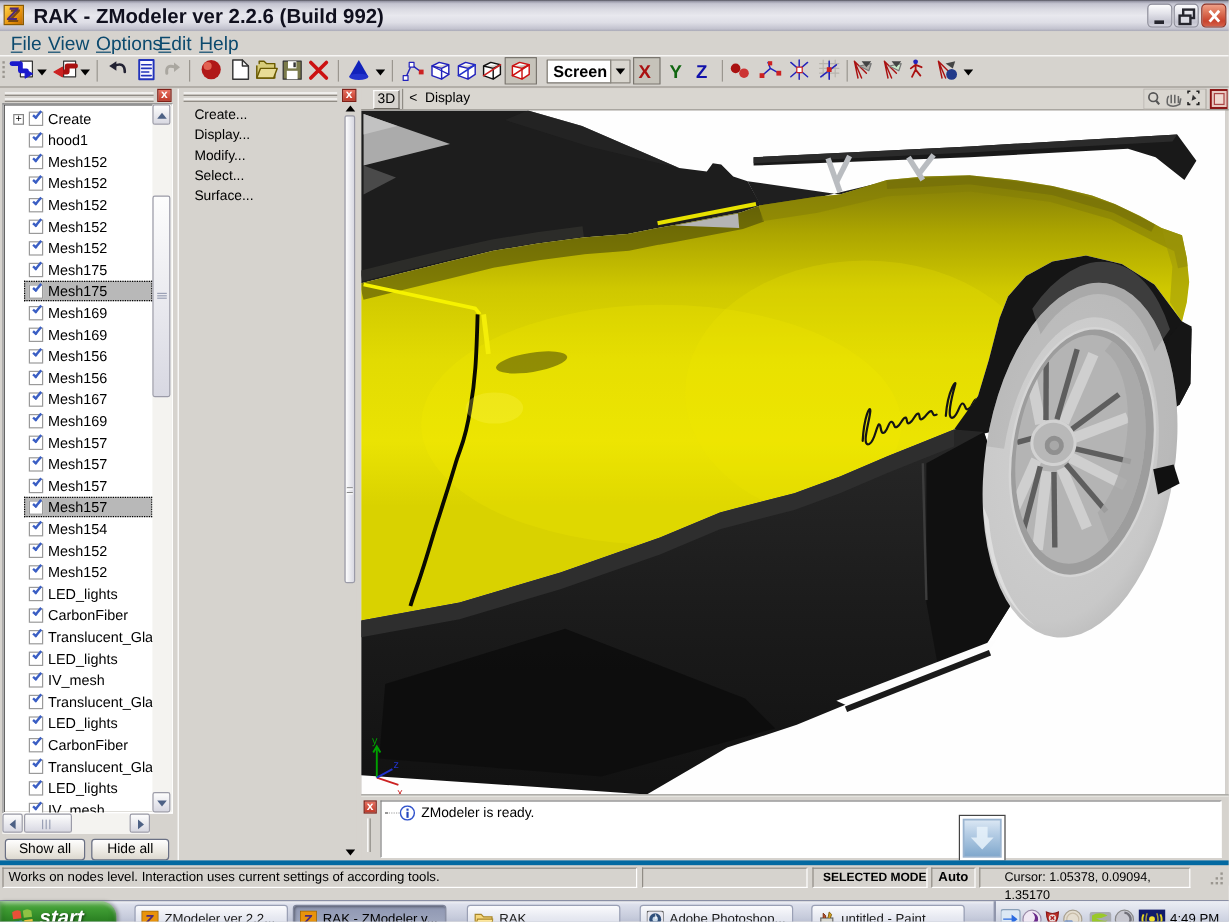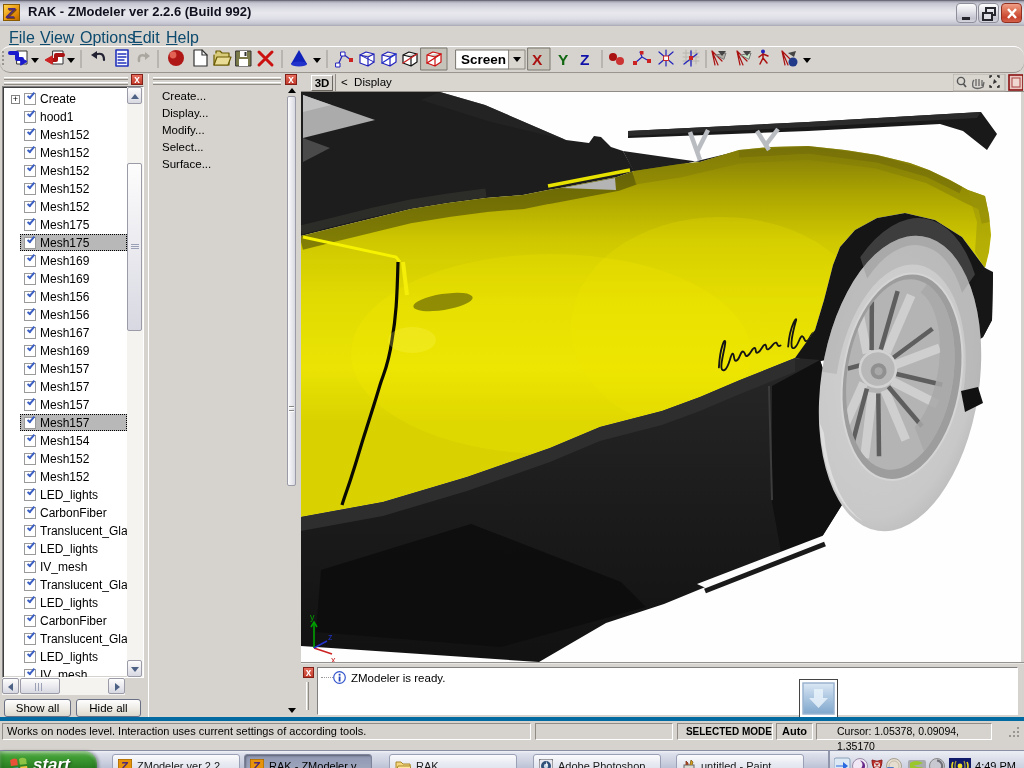--- a/index.html
+++ b/index.html
@@ -5,33 +5,33 @@
 *{margin:0;padding:0;box-sizing:border-box;}
 html,body{width:1024px;height:768px;overflow:hidden;}
 body{font-family:"Liberation Sans",sans-serif;background:#d6d3ce;position:relative;}
 .abs{position:absolute;}
 
 
 #titlebar{left:0;top:0;width:1024px;height:26px;
  background:linear-gradient(180deg,#50505a 0%,#9d9dac 5%,#c4c4d0 12%,#dadae2 30%,#e8e8ee 50%,#dedee6 72%,#c3c3cf 92%,#a8a8b5 100%);}
 #titlebar .ico{left:3px;top:4px;width:17px;height:17px;background:linear-gradient(135deg,#ffd24a,#e8930c 60%,#c06a00);border:1px solid #8a5a00;}
 #titlebar .ico span{position:absolute;left:2px;top:-1px;font-weight:bold;font-size:15px;color:#4d2a7a;font-style:italic;text-shadow:1px 1px 0 #7a4a10;}
-#titlebar .txt{left:28px;top:4px;font-size:13px;font-weight:bold;color:#10101e;}
+#titlebar .txt{left:28px;top:4px;font-size:17px;font-weight:bold;color:#10101e;}
 .wbtn{top:3px;width:21px;height:20px;border-radius:4px;border:1px solid #8e8e9a;
  background:linear-gradient(180deg,#fdfdfe 0%,#e3e3ea 40%,#c3c3cf 80%,#d5d5de 100%);}
 .wbtn svg{position:absolute;left:0;top:0;}
 #btnclose{background:linear-gradient(180deg,#f0a088 0%,#e07a5e 30%,#c8442e 75%,#d4604a 100%);border:1px solid #903020;}
 
 
 #menubar{left:0;top:26px;width:1024px;height:20px;background:#d6d3ce;font-size:16px;color:#0c4a6e;}
 #menubar span{position:absolute;top:3px;}
 #menubar u{text-decoration:underline;}
 
 
-#toolbar{left:0;top:46px;width:1024px;height:27px;background:#d6d3ce;border-top:1px solid #fff;border-bottom:1px solid #9a968f;border-radius:10px;}
+#toolbar{left:0;top:46px;width:1024px;height:27px;background:#d6d3ce;border-top:1px solid #fff;border-bottom:1px solid #9a968f;}
 
 
 #panel1{left:0;top:74px;width:148px;height:643px;background:#d6d3ce;}
 #panel2{left:148px;top:74px;width:153px;height:643px;background:#d6d3ce;border-left:1px solid #fff;}
 .hgrip{position:absolute;left:4px;top:2px;height:3px;border-top:1px solid #fff;border-bottom:1px solid #908c85;}
 .pclose{position:absolute;width:12px;height:11px;background:linear-gradient(180deg,#e87060,#c03828);border:1px solid #802018;color:#fff;font-size:10px;font-weight:bold;text-align:center;line-height:9px;}
 
 #listbox{left:2px;top:86px;width:142px;height:592px;background:#fff;overflow:hidden;border:1px solid;border-color:#808080 #fff #fff #808080;box-shadow:inset 1px 1px 0 #404040, inset -1px -1px 0 #d6d3ce;}
 .row{position:absolute;left:2px;height:18px;width:120px;font-size:12px;color:#000;}
 .row .sel{position:absolute;left:15px;top:0px;width:107px;height:17px;background:#b8b8b8;border:1px dotted #000;}
@@ -43,21 +43,21 @@
 .arr{position:absolute;width:0;height:0;}
 
 #showall,#hideall{top:699px;height:18px;font-size:11.5px;text-align:center;line-height:16px;
  background:linear-gradient(180deg,#fefefe,#ece9e2 60%,#dcd8cf);border:1px solid #6a7084;border-radius:3px;color:#000;}
 
 
 #panel2 .mi{position:absolute;left:13px;font-size:11.5px;color:#000;}
 
 
 #vhead{left:301px;top:74px;width:723px;height:18px;background:#d6d3ce;border-bottom:1px solid #908c85;}
-#tab3d{left:10px;top:1px;width:22px;height:16px;background:#d6d3ce;border:1px solid;border-color:#fff #6a665f #6a665f #fff;font-size:11.5px;font-weight:bold;text-align:center;line-height:15px;}
+#tab3d{left:10px;top:1px;width:22px;height:16px;background:#d6d3ce;border:1px solid;border-color:#fff #6a665f #6a665f #fff;font-size:11.5px;font-weight:normal;text-align:center;line-height:15px;}
 #vcanvas{left:301px;top:92px;width:720px;height:570px;background:#fff;outline:1px solid #a5a19a;outline-offset:-1px;}
 
 
 #msgpanel{left:301px;top:662px;width:723px;height:55px;background:#d6d3ce;border-top:2px groove #e8e6e2;}
 #msgbox{left:16px;top:3px;width:701px;height:48px;background:#fff;border:1px solid;border-color:#808080 #fff #fff #808080;}
 
 
 #statusbar{left:0;top:717px;width:1024px;height:21px;background:#d6d3ce;border-top:4px solid #0369a1;font-size:11px;color:#000;}
 .spanel{position:absolute;top:2px;height:17px;border:1px solid;border-color:#908c85 #fff #fff #908c85;line-height:15px;}
 

